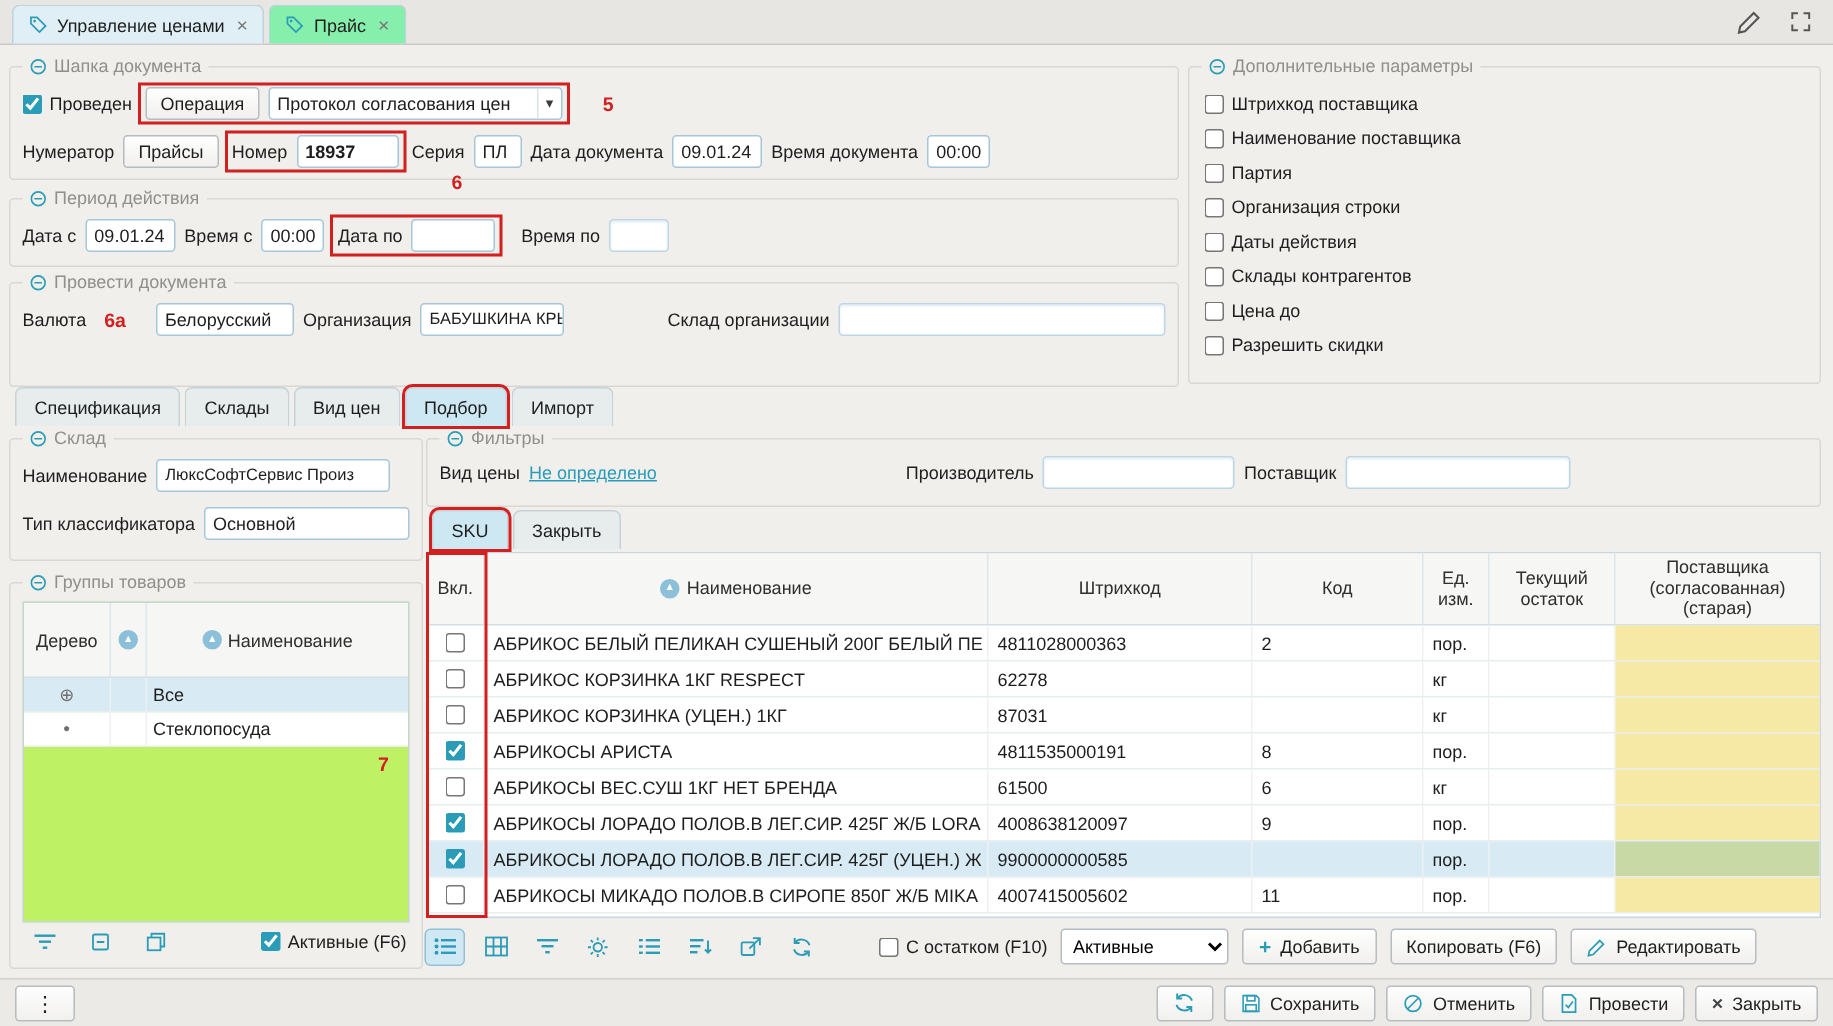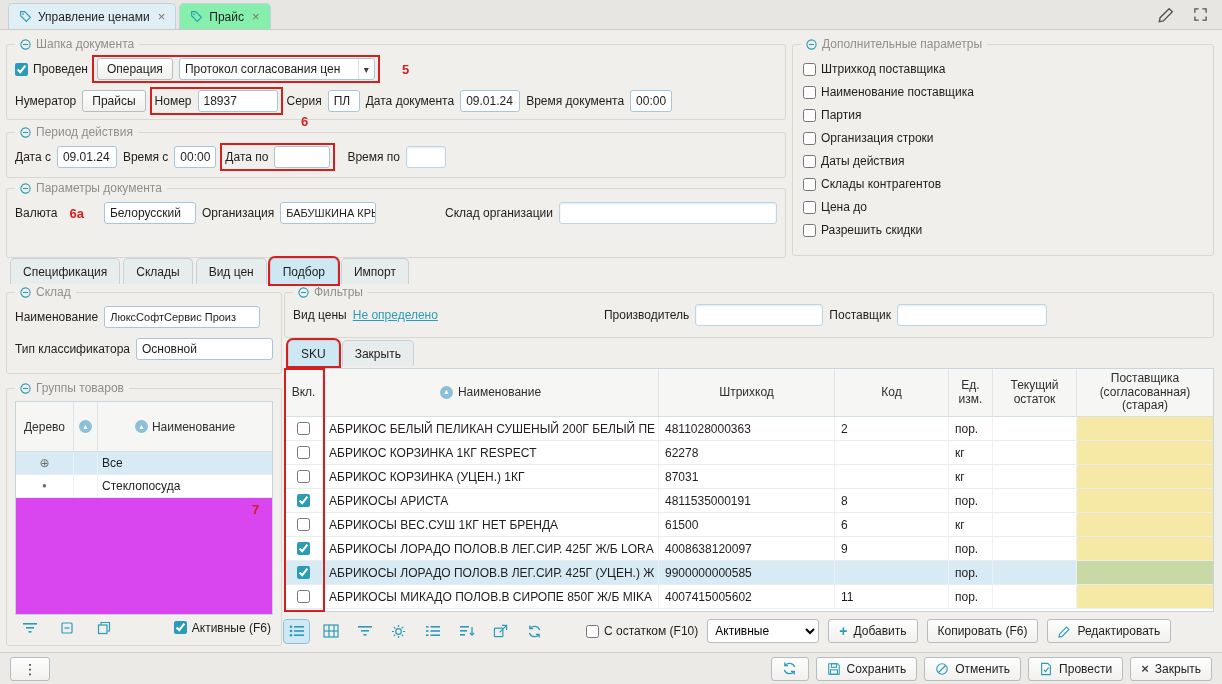--- a/index.html
+++ b/index.html
@@ -41,21 +41,21 @@
 .doctabs{position:absolute;left:10px;top:258px;display:flex;align-items:flex-end;gap:3px;z-index:5;}
 .dtab{display:inline-flex;align-items:center;height:26px;padding:0 12px;background:#e7eced;border:1px solid #c6d2d8;border-bottom:none;border-radius:5px 5px 0 0;white-space:nowrap;}
 .dtab.active{background:#cde8f3;}
 .skutabs{position:absolute;left:288px;top:340px;display:flex;align-items:flex-end;gap:3px;z-index:5;}
 
 
 .ep-list{position:absolute;left:10px;top:16px;display:flex;flex-direction:column;gap:7px;}
 .ep-item{height:16px;}
 
 
-.gtable{position:absolute;left:8px;top:12px;width:258px;height:214px;background:#d946ef;border:1px solid #c9d5dc;display:flex;flex-direction:column;}
+.gtable{position:absolute;left:8px;top:12px;width:258px;height:214px;background:#bef264;border:1px solid #c9d5dc;display:flex;flex-direction:column;}
 .ghead{display:flex;height:50px;background:#f6f6f4;border-bottom:1px solid #d6dfe4;flex:none;}
 .gth{display:flex;align-items:center;justify-content:center;gap:4px;border-right:1px solid #dfe6ea;color:#2e2e2e;}
 .g-tree{width:58px;flex:none;}
 .g-sort{width:24px;flex:none;}
 .g-name{flex:1;border-right:none;}
 .grow{display:flex;height:23px;border-bottom:1px solid #e8edf0;background:#fff;flex:none;}
 .grow.selected{background:#d8eaf4;}
 .gtd{display:flex;align-items:center;border-right:1px solid #edf1f3;padding:0 4px;}
 .gtd.g-tree{justify-content:center;}
 .gtd.g-name{flex:1;border-right:none;}
@@ -151,21 +151,21 @@
           <span class="combo-arrow">▾</span>
         </span>
       </span>
       <span class="ann" style="margin-left:18px;">5</span>
     </div>
     <div class="frow" style="top:44px;">
       <span class="lbl">Нумератор</span>
       <button class="btn sm">Прайсы</button>
       <span class="redbox hflex">
         <span class="lbl">Номер</span>
-        <input class="inp" style="width: 80px;" value="18937">
+        <input class="inp" style="width: 68px; font-weight: bold;" value="18937">
       </span>
       <span class="lbl">Серия</span>
       <input class="inp" style="width: 32px;" value="ПЛ">
       <span class="lbl">Дата документа</span>
       <input class="inp" style="width: 60px;" value="09.01.24">
       <span class="lbl">Время документа</span>
       <input class="inp" style="width: 42px;" value="00:00">
     </div>
   </div>
 
@@ -190,21 +190,21 @@
       <input class="inp glow" style="width: 40px;" value="">
     </div>
   </div>
 
   <div class="gbox" id="gb-params" style="left:6px;top:188px;width:780px;height:70px;">
     <div class="gbox-title">
       <svg class="min-ico" viewBox="0 0 12 12" width="11" height="11">
           <circle cx="6" cy="6" r="5" fill="none" stroke="#2a9cb8" stroke-width="1.2"></circle>
           <line x1="3.2" y1="6" x2="8.8" y2="6" stroke="#2a9cb8" stroke-width="1.2"></line>
         </svg>
-      <span>Параметры документа</span>
+      <span>Провести документа</span>
     </div>
     <div class="frow" style="top:12px;">
       <span class="lbl">Валюта</span>
       <span class="ann" style="margin-left:6px;">6a</span>
       <span class="combo" style="width:92px;margin-left:14px;">
         <span class="combo-text">Белорусский</span>
       </span>
       <span class="lbl">Организация</span>
       <span class="combo" style="width:96px;">
         <span class="combo-text" style="font-size:11px;">БАБУШКИНА КРЫНКА (</span>

